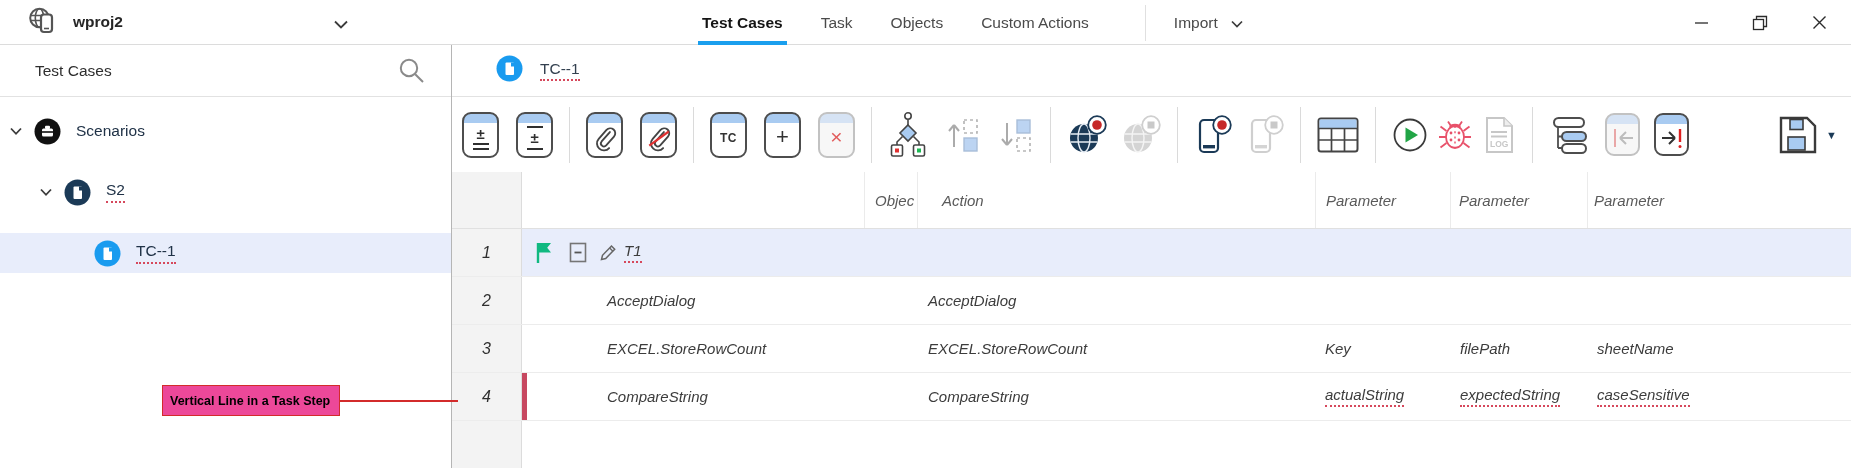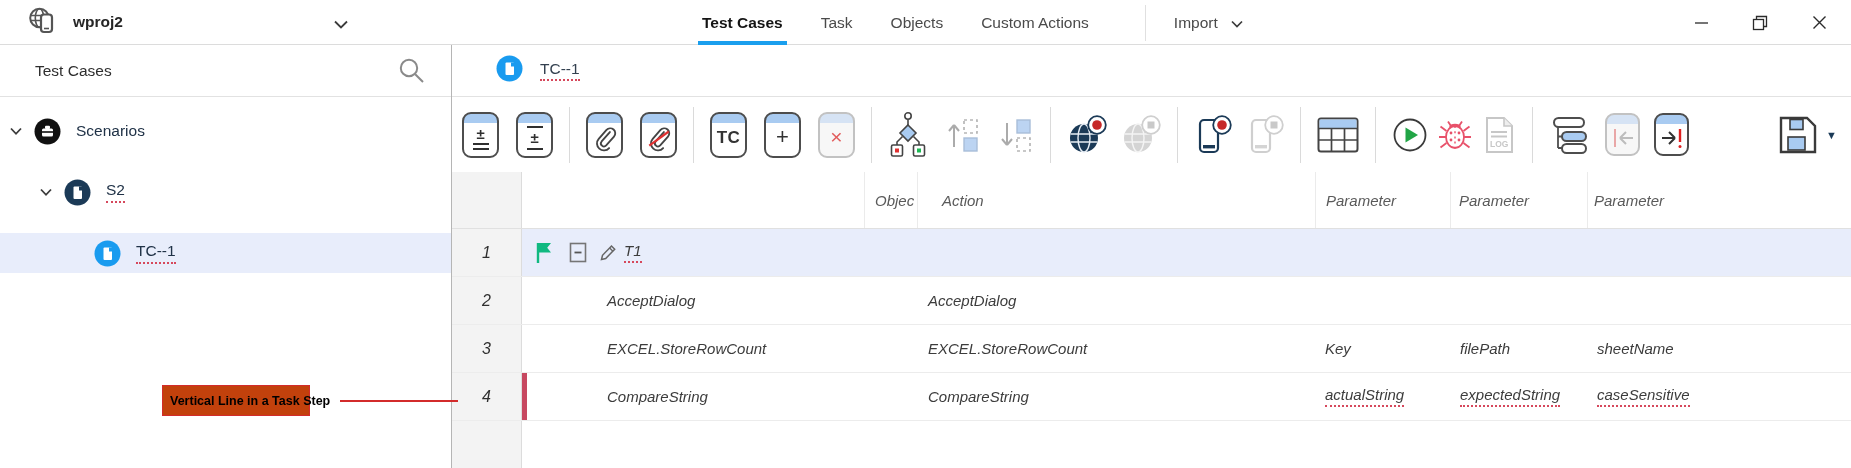--- a/index.html
+++ b/index.html
@@ -36,38 +36,38 @@
   .trow.selected { background:#e8edfb; margin-bottom:0; }
   .ind0 { padding-left:10px; } .ind1 { padding-left:40px; } .ind2 { padding-left:94px; }
   .tchev { width:14px; display:flex; }
   .ticon { margin-left:10px; margin-right:15px; display:flex; }
   .noChev { margin-left:0; }
 
   
   .sp { border-bottom:2px dotted #d6485c; padding-bottom:1.5px; }
 
   
-  .ann-box { position:absolute; left:162px; top:385px; width:148px; height:31px; border:1px solid #d32b2b;
-             background:#c2410c; display:flex; align-items:center; padding-left:7px; z-index:6;
+  .ann-box { position:absolute; left:162px; top:385px; width:178px; height:31px; border:1px solid #d32b2b;
+             background:#ec4899; display:flex; align-items:center; padding-left:7px; z-index:6;
              font-size:12.5px; font-weight:700; color:#000; white-space:nowrap; }
   .ann-line { position:absolute; left:340px; top:400px; width:118px; height:2px; background:#d32b2b; z-index:6; }
 
   
   .docstrip { height:52px; border-bottom:1px solid #e2e2e2; display:flex; align-items:center; padding-left:44px; }
   .docstrip .dlabel { font-size:15.5px; color:#33404f; margin-left:17px; }
 
   
   .toolbar { height:75px; display:flex; align-items:center; padding-left:10px; }
   .tgroup { display:flex; align-items:center; gap:17px; }
   .tdiv { width:1px; height:56px; background:#dadada; margin:0 16px; flex:none; }
   .tbtn { cursor:pointer; display:flex; align-items:center; justify-content:center; flex:none; }
   .tbcard { width:37px; height:46px; border:2px solid #4d4d4d; border-radius:9px;
             background:linear-gradient(#a9cbf1 0 9px,#fff 9px); display:flex; align-items:center; justify-content:center; }
   .tbcard.disabled { border-color:#c2c2c2; background:linear-gradient(#d6e3f4 0 9px,#f7f7f7 9px); }
-  .glyph-tc { font-size:17px; font-weight:700; color:#333; margin-top:7px; letter-spacing:.5px; }
+  .glyph-tc { font-size:12px; font-weight:700; color:#333; margin-top:7px; letter-spacing:.5px; }
   .glyph-plus { font-size:22px; font-weight:400; color:#333; margin-top:5px; }
   .glyph-x { font-size:21px; font-weight:400; color:#e25d5d; margin-top:5px; }
   .pmstack { display:flex; flex-direction:column; align-items:center; margin-top:6px; line-height:1; }
   .pmstack .pm { font-size:15px; font-weight:700; color:#2f2f2f; }
   .pmstack .bar { width:16px; height:2px; background:#2f2f2f; margin-top:2.5px; }
   .pmstack .bar.top { margin:0 0 2.5px 0; }
   .save-caret { font-size:11px; color:#1b3a57; margin-left:6px; }
 
   
   .grid { flex:1; display:flex; flex-direction:column; min-height:0;font-style:italic; }

